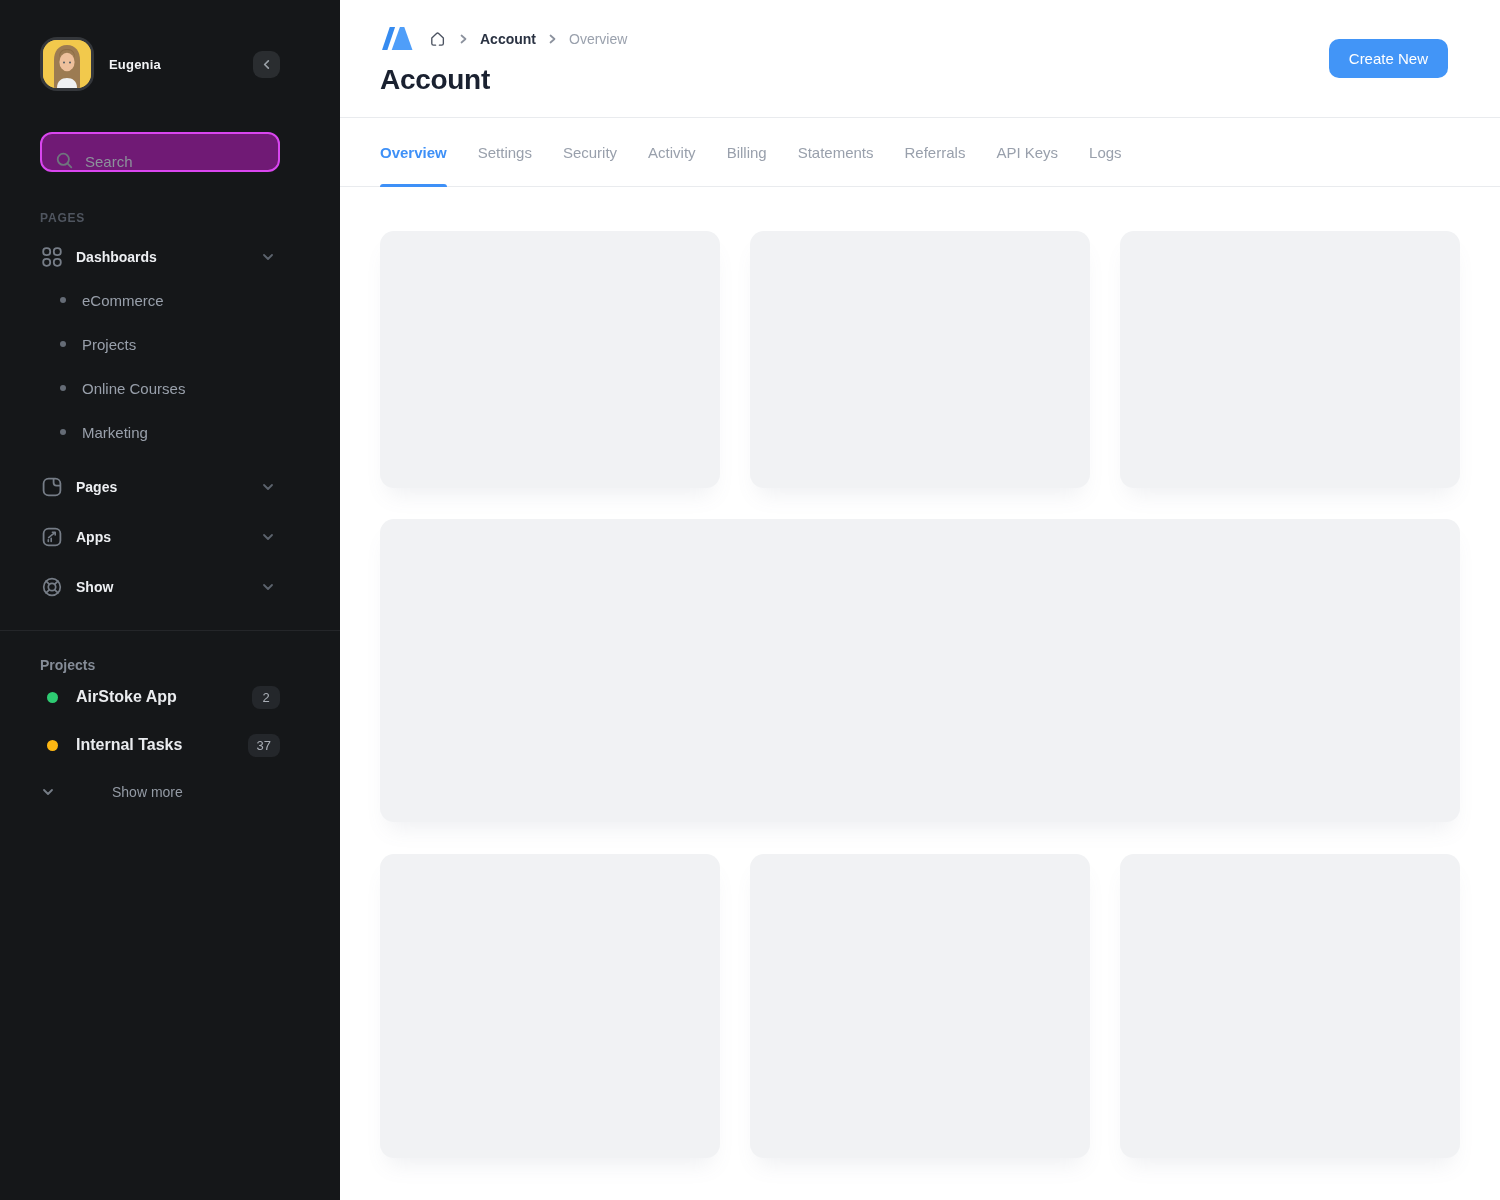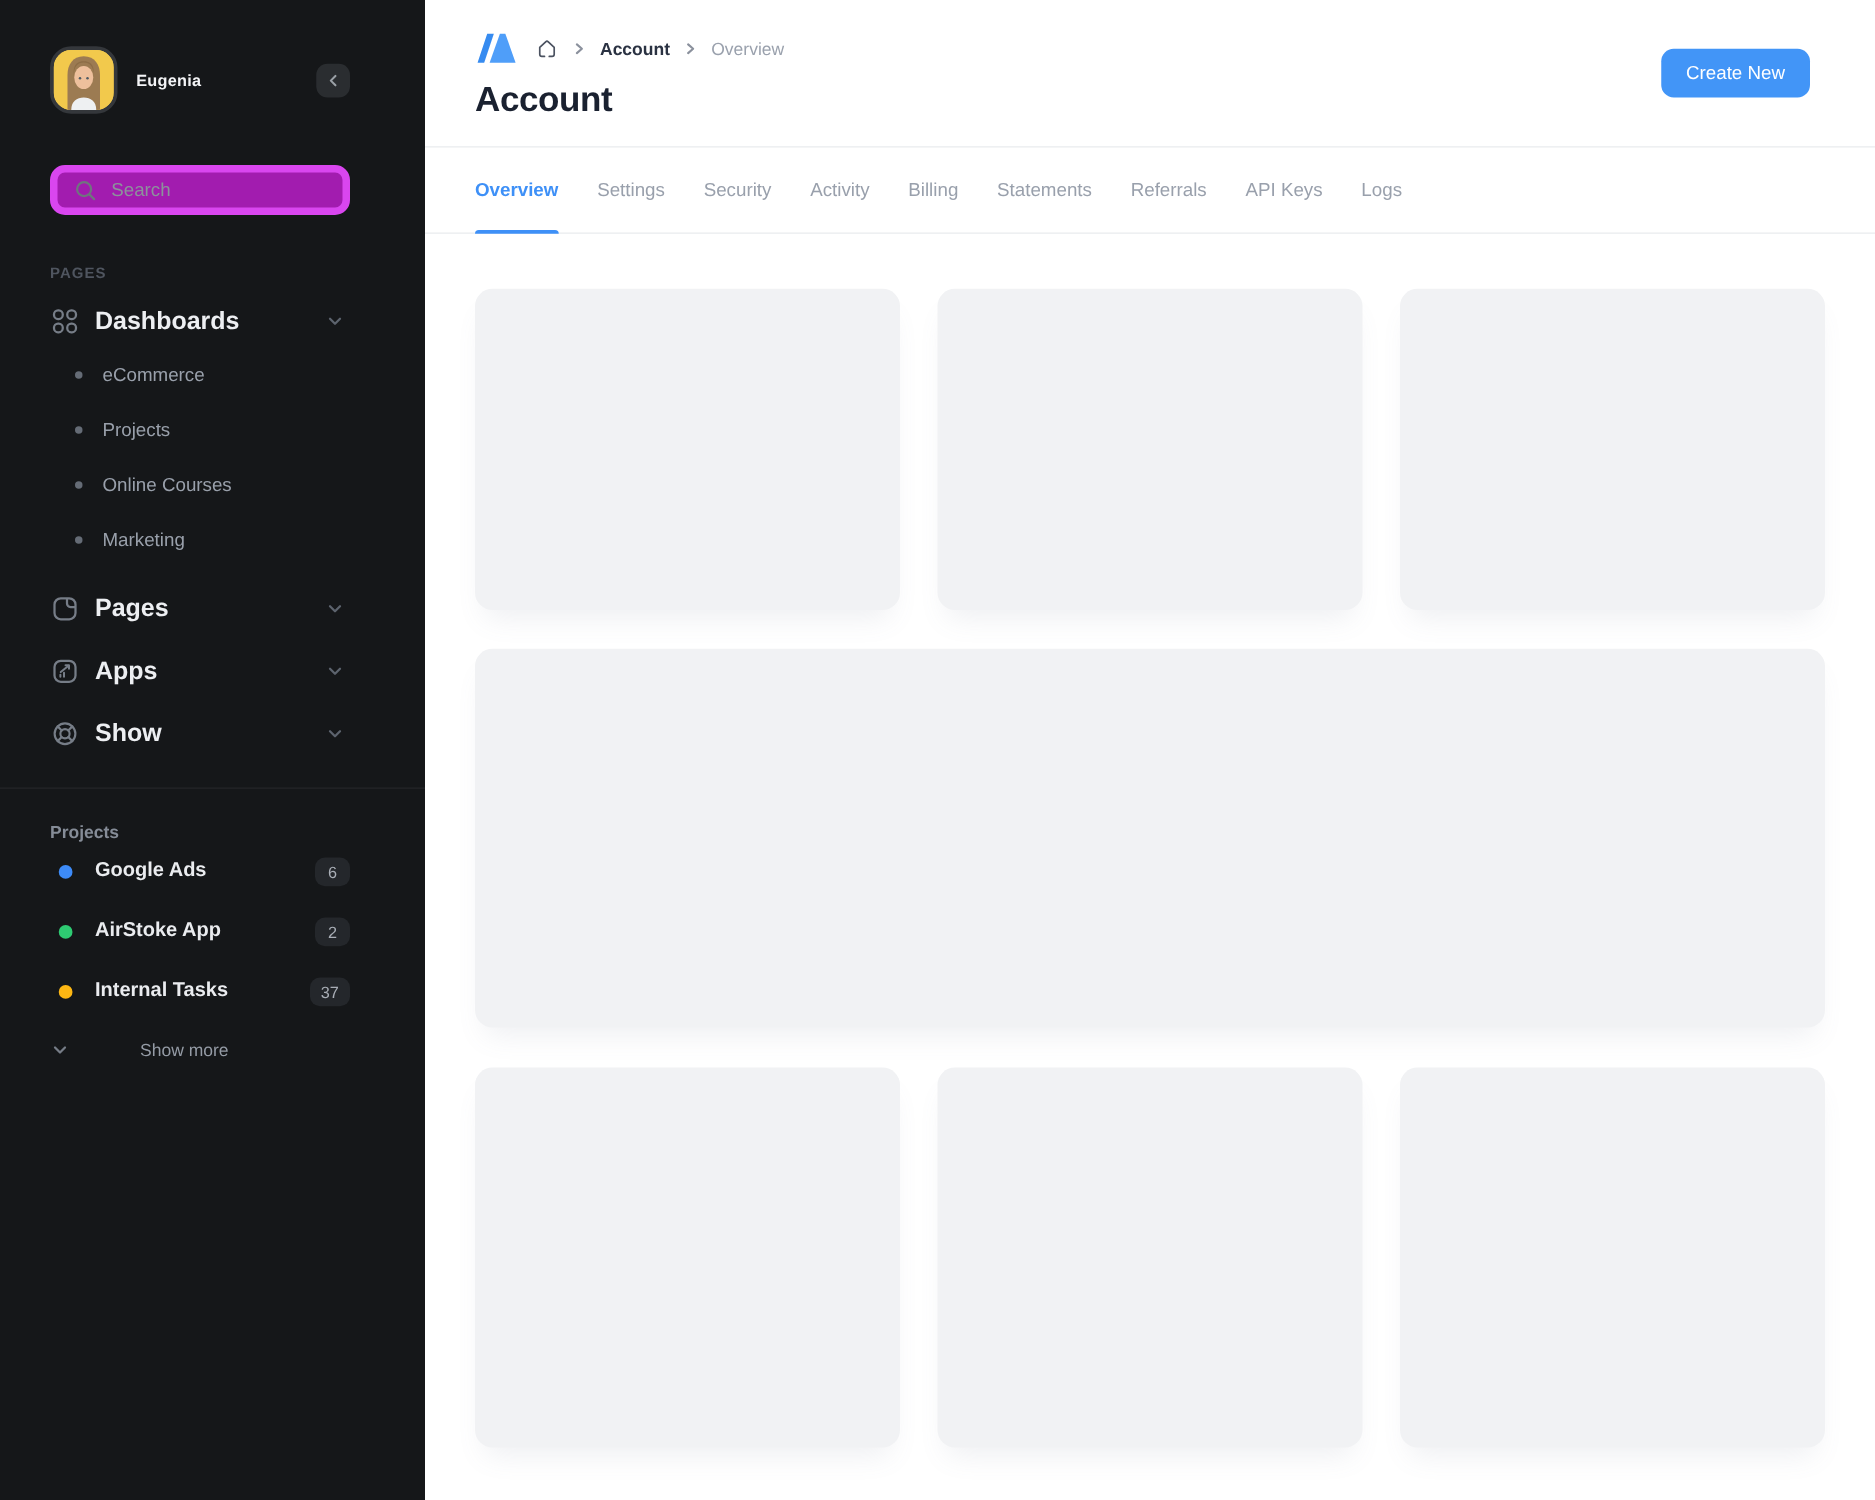--- a/index.html
+++ b/index.html
@@ -12,32 +12,32 @@
   .side-inner { padding:0 0 0 40px; width:280px; }
 
   .side-header { display:flex; align-items:center; margin-top:37px; height:54px; }
   .avatar { width:54px; height:54px; border-radius:17px; border:3px solid #34373b;
     overflow:hidden; background:#f2c94c; flex:0 0 54px; }
   .avatar svg { display:block; }
   .user-name { color:#f3f4f6; font-size:13px; font-weight:700; margin-left:15px; letter-spacing:.2px; }
   .collapse-btn { margin-left:auto; width:27px; height:27px; background:#2a2d30; border:none;
     border-radius:9px; display:flex; align-items:center; justify-content:center; cursor:pointer; }
 
-  .search-box { margin-top:41px; height:40px; background:#a21caf; border:6px solid #d946ef;
-    border-radius:12px; display:flex; align-items:center; padding:0 13px; }
+  .search-box { margin-top:41px; height:40px; background:#701a75; border:2px solid #d946ef;
+    border-radius:12px; display:flex; align-items:flex-end; padding:0 13px; }
   .search-box input { background:transparent; border:none; outline:none; color:#cfd3d9;
     font-size:15px; margin-left:11px; width:170px; font-family:"Liberation Sans",sans-serif; }
   .search-box input::placeholder { color:#8c929b; }
 
   .section-label { margin-top:39px; font-size:12px; font-weight:700; letter-spacing:.8px;
     color:#4f555f; }
 
   .nav-row { display:flex; align-items:center; height:50px; cursor:pointer; }
   .nav-row .nav-icon { width:24px; height:24px; flex:0 0 24px; }
-  .nav-row .nav-label { color:#edeff2; font-size:20px; font-weight:700; margin-left:12px; }
+  .nav-row .nav-label { color:#edeff2; font-size:14px; font-weight:700; margin-left:12px; }
   .nav-row .chev { margin-left:auto; margin-right:4px; }
   .nav-first { margin-top:11px; height:42px; }
 
   .subitem { display:flex; align-items:center; height:44px; color:#99a0ab; font-size:15px;
     font-weight:500; cursor:pointer; }
   .subitem .bullet { width:6px; height:6px; border-radius:50%; background:#656c76;
     margin-left:20px; margin-right:16px; flex:0 0 6px; }
   .subitem.active { background:#4195f7; border-radius:12px; height:40px; margin:7px 0;
     color:#ffffff; font-weight:700; }
   .subitem.active .bullet { background:#ffffff; }
@@ -191,25 +191,20 @@
         <svg class="chev" width="16" height="16" viewBox="0 0 16 16">
           <path d="M4 6l4 4 4-4" fill="none" stroke="#5c636d" stroke-width="1.8" stroke-linecap="round" stroke-linejoin="round"></path>
         </svg>
       </div>
 
       <hr class="side-divider">
 
       <div class="projects-label">Projects</div>
 
       <div class="project-row">
-        <span class="project-dot" style="background: rgb(61, 139, 248);"></span>
-        <span class="project-name">Google Ads</span>
-        <span class="project-badge">6</span>
-      </div>
-      <div class="project-row">
         <span class="project-dot" style="background: rgb(46, 203, 114);"></span>
         <span class="project-name">AirStoke App</span>
         <span class="project-badge">2</span>
       </div>
       <div class="project-row">
         <span class="project-dot" style="background: rgb(253, 183, 19);"></span>
         <span class="project-name">Internal Tasks</span>
         <span class="project-badge">37</span>
       </div>
 

